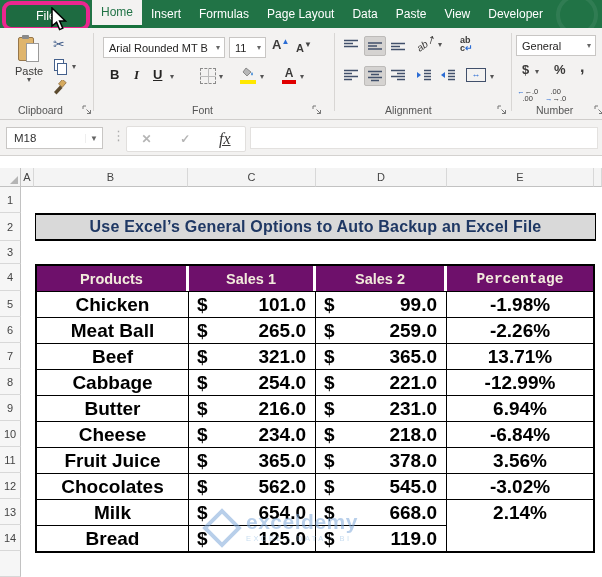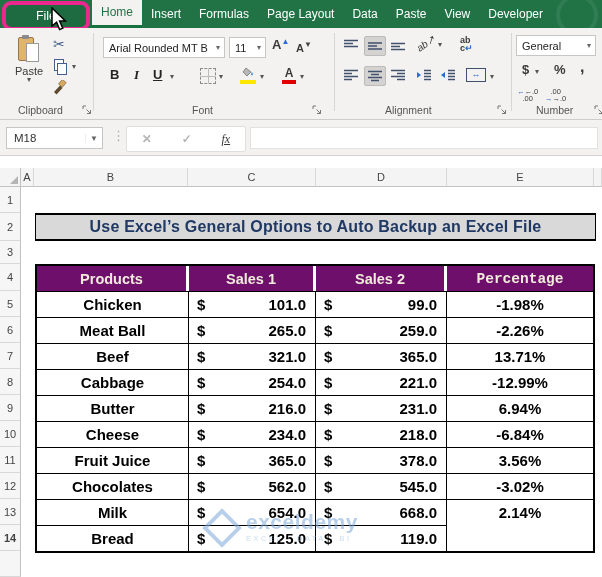--- a/index.html
+++ b/index.html
@@ -64,42 +64,42 @@
   .dec-btn{position:absolute;font-size:7.5px;line-height:7px;color:#3b3a39;text-align:center;}
   .dec-btn .arr{color:#2b6cd4;}
   
   .fbar{position:absolute;left:0;top:120px;width:602px;height:36px;background:#f3f2f1;border-bottom:1px solid #d4d2d0;box-sizing:border-box;}
   .namebox{position:absolute;left:6px;top:7px;width:97px;height:22px;background:#fff;border:1px solid #c8c6c4;box-sizing:border-box;display:flex;align-items:center;}
   .namebox .val{flex:1;padding-left:7px;font-size:11.5px;color:#333;}
   .namebox .dd{width:16px;font-size:8px;color:#666;text-align:center;border-left:1px solid #eee;}
   .fdots{position:absolute;left:112px;top:8px;color:#aaa;font-size:13px;letter-spacing:-2px;}
   .fbtns{position:absolute;left:126px;top:6px;width:118px;height:24px;background:#fff;border:1px solid #e1dfdd;border-radius:2px;display:flex;align-items:center;justify-content:space-around;}
   .fbtns .x,.fbtns .ok{color:#b5b5b5;font-size:12px;font-weight:bold;}
-  .fbtns .fx{color:#3b3a39;font-size:12px;font-family:"Liberation Serif",serif;font-style:italic;text-decoration:underline;}
+  .fbtns .fx{color:#3b3a39;font-size:16px;font-family:"Liberation Serif",serif;font-style:italic;text-decoration:underline;}
   .finput{position:absolute;left:250px;top:7px;width:348px;height:22px;background:#fff;border:1px solid #e3e1df;box-sizing:border-box;font-size:11.5px;line-height:20px;padding-left:5px;color:#333;}
   
   .sheet{position:absolute;left:0;top:156px;width:602px;height:421px;background:#fff;}
   .colhdrs{position:absolute;left:0;top:12px;height:19px;display:flex;}
   .ch-cell{background:#f4f4f4;border-right:1px solid #d8d8d8;border-bottom:1px solid #c2c2c2;box-sizing:border-box;
            font-size:11px;color:#444;text-align:center;line-height:18px;}
   .corner{position:relative;width:21px;height:19px;background:#f4f4f4;border-right:1px solid #c2c2c2;border-bottom:1px solid #c2c2c2;box-sizing:border-box;}
   .corner:after{content:"";position:absolute;right:2px;bottom:2px;border-left:8px solid transparent;border-bottom:8px solid #b5b5b5;}
   .rowhdrs{position:absolute;left:0;top:31px;width:21px;}
   .rh-cell{background:#f6f6f6;border-right:1px solid #c2c2c2;border-bottom:1px solid #d8d8d8;box-sizing:border-box;
            font-size:11px;color:#444;text-align:center;display:flex;align-items:center;justify-content:center;}
   .title-cell{position:absolute;left:35px;top:57px;width:561px;height:28px;box-sizing:border-box;background:#d9d9d9;
       border-top:2px solid #000;border-bottom:2px solid #000;border-left:1px solid #000;border-right:1px solid #000;
       color:#1f3864;font-size:16px;font-weight:bold;display:flex;align-items:center;justify-content:center;letter-spacing:.2px;}
   .data-table{position:absolute;left:35px;top:108px;width:560px;box-sizing:border-box;border:2px solid #000;
       display:grid;grid-template-columns:152px 127px 131px 146px;}
   .th{background:#6e106b;color:#f2ebdc;font-weight:bold;font-size:14.5px;height:25px;box-sizing:border-box;
       display:flex;align-items:center;justify-content:center;border-right:3px solid #fff;}
   .th:nth-child(4){border-right:none;font-family:Liberation Mono, monospace;}
   .td{height:26px;box-sizing:border-box;border-top:1.5px solid #000;border-right:1.5px solid #000;
-      display:flex;align-items:center;font-weight:bold;font-size:15px;color:#000;background:#fff;}
+      display:flex;align-items:center;font-weight:bold;font-size:19px;color:#000;background:#fff;}
   .td.last{border-right:none;text-align:center;}
   .td.center{justify-content:center;}
   .td.money{justify-content:space-between;padding:0 9px 0 8px;}
   .watermark{position:absolute;left:208px;top:356px;display:flex;align-items:center;opacity:.55;pointer-events:none;}
   .wm-diamond{width:20px;height:20px;border:4px solid #7fa8d9;transform:rotate(45deg);margin-right:10px;}
   .wm-text .wm-name{color:#7fa8d9;font-size:21px;font-weight:bold;letter-spacing:.5px;line-height:20px;}
   .wm-text .wm-tag{color:#9dc3e6;font-size:7.5px;letter-spacing:2.5px;margin-top:2px;}
   svg.lns{display:block;}
 </style>
 </head>
@@ -298,21 +298,21 @@
       <div class="rh-cell" style="height: 27px;">4</div>
       <div class="rh-cell" style="height: 26px;">5</div>
       <div class="rh-cell" style="height: 26px;">6</div>
       <div class="rh-cell" style="height: 26px;">7</div>
       <div class="rh-cell" style="height: 26px;">8</div>
       <div class="rh-cell" style="height: 26px;">9</div>
       <div class="rh-cell" style="height: 26px;">10</div>
       <div class="rh-cell" style="height: 26px;">11</div>
       <div class="rh-cell" style="height: 26px;">12</div>
       <div class="rh-cell" style="height: 26px;">13</div>
-      <div class="rh-cell" style="height: 26px; font-weight: bold;">14</div>
+      <div class="rh-cell" style="height: 26px;">14</div>
       <div class="rh-cell" style="height: 26px;"></div>
     </div>
 
   <div class="title-cell">Use Excel’s General Options to Auto Backup an Excel File</div>
 
   <div class="data-table">
     <div class="th">Products</div>
     <div class="th">Sales 1</div>
     <div class="th">Sales 2</div>
     <div class="th">Percentage</div>

